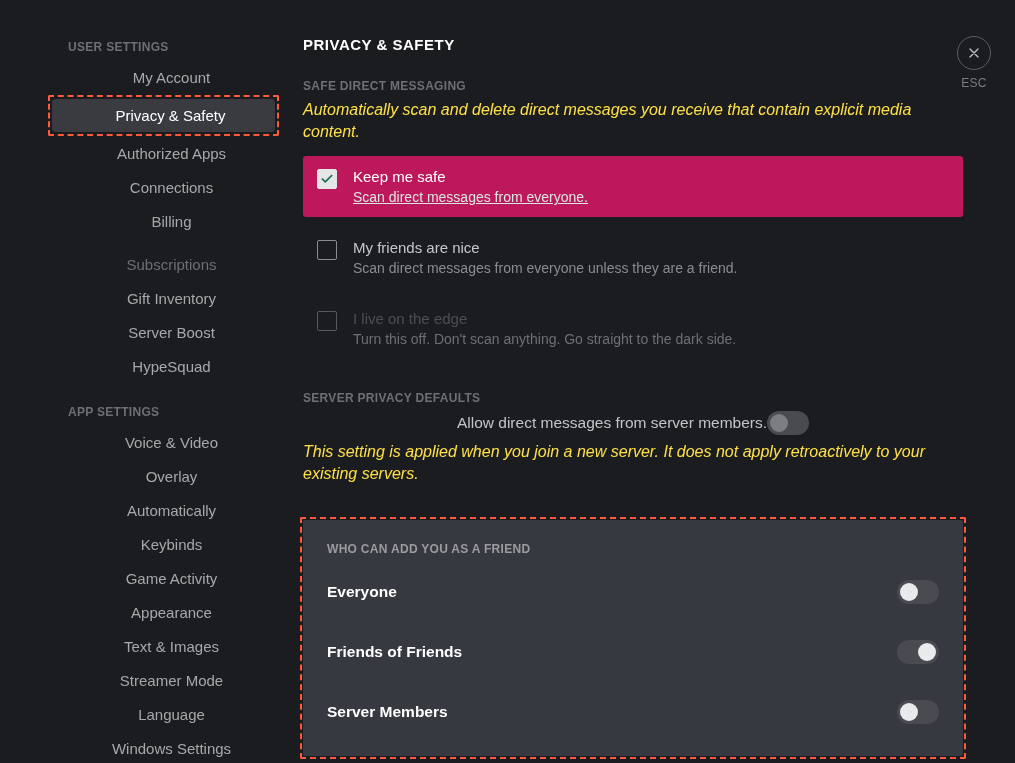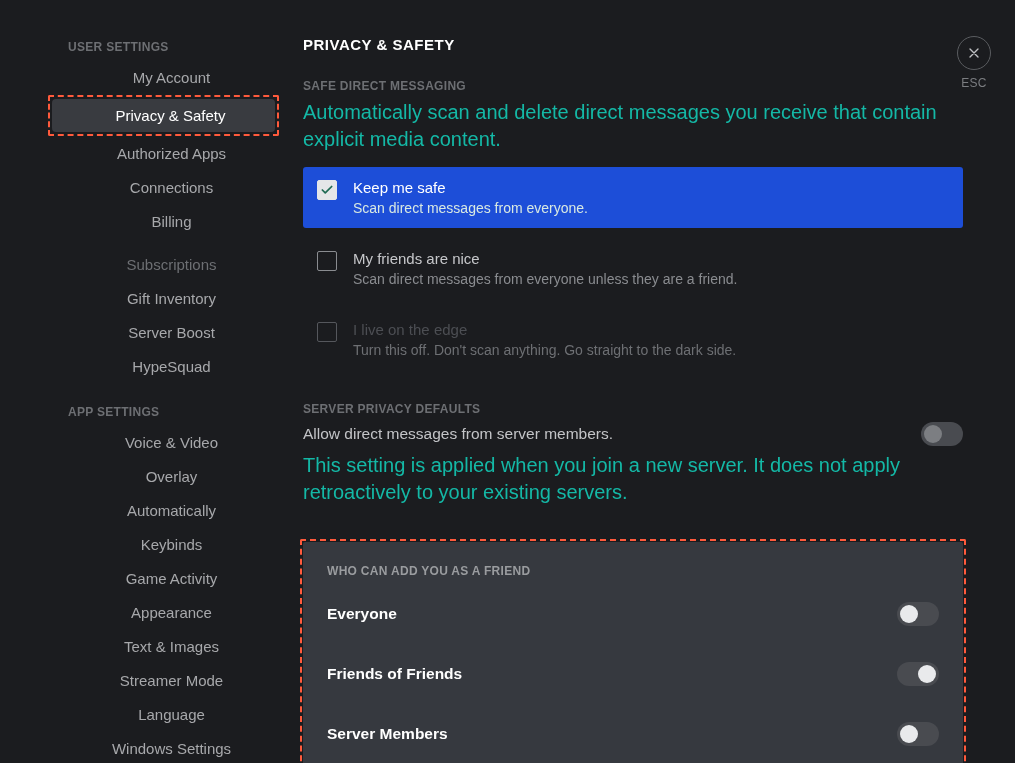--- a/index.html
+++ b/index.html
@@ -70,34 +70,35 @@
     margin-bottom: 26px;
   }
   .section-title {
     font-size: 12px;
     font-weight: 700;
     color: #6d6f73;
     letter-spacing: 0.3px;
     margin-bottom: 6px;
   }
   .section-desc {
-    font-size: 20px;
-    color: #14b8a6;
+    font-size: 16px;
+    color: #fde047;
     margin-bottom: 14px;
     line-height: 1.35;
+    font-style: italic;
   }
   .radio-card {
     display: flex;
     align-items: flex-start;
     padding: 12px 14px;
     border-radius: 3px;
     margin-bottom: 10px;
   }
   .radio-card.selected {
-    background: #1d4ed8;
+    background: #be185d;
   }
   .radio-check {
     width: 20px;
     height: 20px;
     border: 1px solid #8a8c90;
     border-radius: 2px;
     margin-right: 16px;
     margin-top: 1px;
     flex-shrink: 0;
     display: flex;
@@ -115,29 +116,29 @@
     font-size: 15px;
     color: #c6c7ca;
     margin-bottom: 4px;
     font-weight: 500;
   }
   .radio-card.selected .radio-title { color: #ffffff; }
   .radio-sub {
     font-size: 14px;
     color: #8a8c90;
   }
-  .radio-card.selected .radio-sub { color: #d8e9e2; }
+  .radio-card.selected .radio-sub { color: #d8e9e2; text-decoration: underline; }
   .radio-card.dim .radio-title { color: #4c4e53; }
   .radio-card.dim .radio-sub { color: #6d6f73; }
   .radio-card.dim .radio-check { border-color: #55575c; }
 
   .setting-row {
     display: flex;
     align-items: center;
-    justify-content: space-between;
+    justify-content: center;
     margin-top: 6px;
     margin-bottom: 6px;
   }
   .setting-label {
     font-size: 15.5px;
     color: #e8e9ea;
     font-weight: 400;
   }
   .setting-label.muted { color: #c3c4c7; }
   .toggle {

